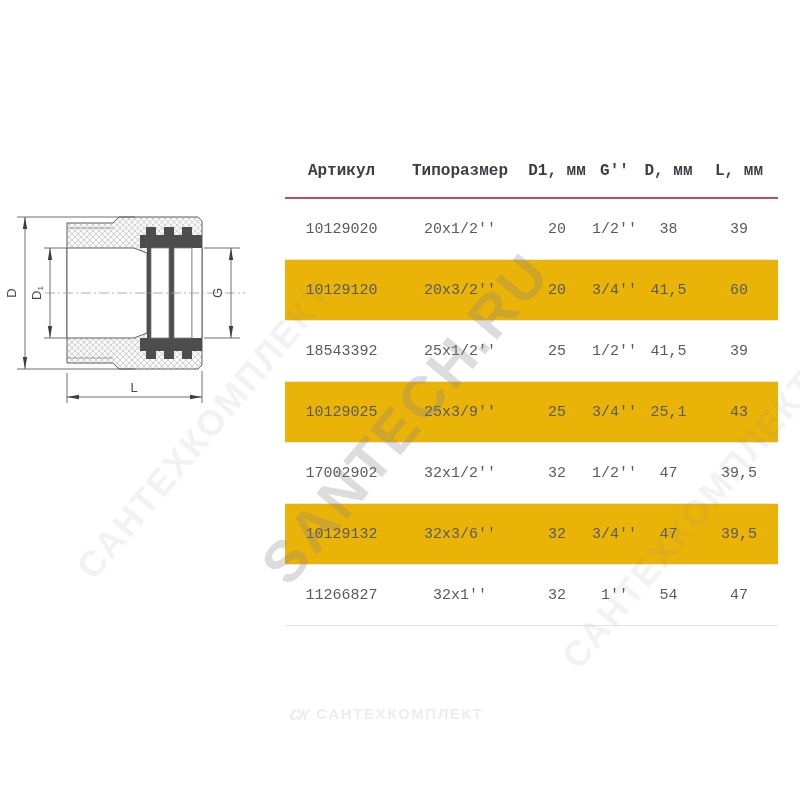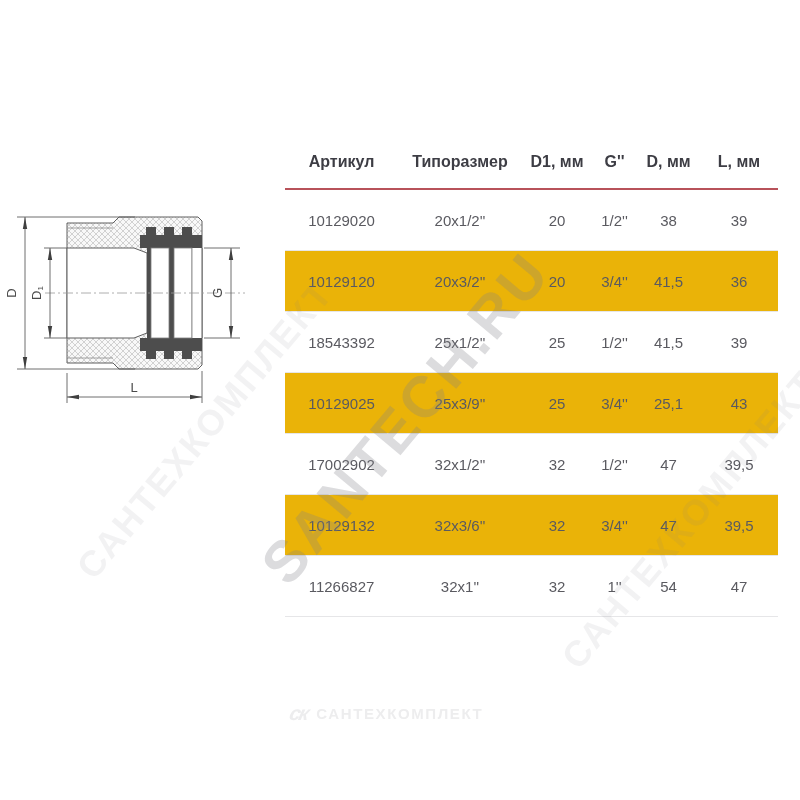--- a/index.html
+++ b/index.html
@@ -3,21 +3,21 @@
 <meta charset="utf-8">
 <style>
   html,body{margin:0;padding:0;background:#fff;}
   body{width:800px;height:800px;overflow:hidden;font-family:"Liberation Sans",sans-serif;}
   .stage{position:relative;width:800px;height:800px;background:#fff;}
 
   
   .drawing{position:absolute;left:0;top:180px;width:260px;height:240px;z-index:1;}
 
   
-  .spec-table{position:absolute;left:285px;top:136px;width:493px;z-index:1;}
+  .spec-table{position:absolute;left:285px;top:145px;width:493px;z-index:1;font-family:Liberation Mono, monospace;}
   .thead{display:flex;height:52px;align-items:center;border-bottom:2px solid #b8525a;}
   .th{font-size:16px;font-weight:700;color:#3d3d44;text-align:center;}
   .trow{display:flex;height:60px;align-items:center;border-bottom:1px solid #e6e6e8;}
   .trow.alt{background:#eab308;}
   .cell{font-size:15px;color:#5a5a60;text-align:center;}
   .c0{width:113px}.c1{width:124px}.c2{width:70px}.c3{width:45px}.c4{width:63px}.c5{width:78px}
 
   
   .wm{position:absolute;white-space:nowrap;font-weight:700;z-index:2;pointer-events:none;}
   .wm-main{left:405px;top:418px;font-size:58px;letter-spacing:3px;
@@ -130,21 +130,21 @@
           <div class="cell c3">1/2''</div>
           <div class="cell c4">38</div>
           <div class="cell c5">39</div>
         </div>
         <div class="trow alt">
           <div class="cell c0">10129120</div>
           <div class="cell c1">20x3/2''</div>
           <div class="cell c2">20</div>
           <div class="cell c3">3/4''</div>
           <div class="cell c4">41,5</div>
-          <div class="cell c5">36</div>
+          <div class="cell c5">60</div>
         </div>
         <div class="trow">
           <div class="cell c0">18543392</div>
           <div class="cell c1">25x1/2''</div>
           <div class="cell c2">25</div>
           <div class="cell c3">1/2''</div>
           <div class="cell c4">41,5</div>
           <div class="cell c5">39</div>
         </div>
         <div class="trow alt">

